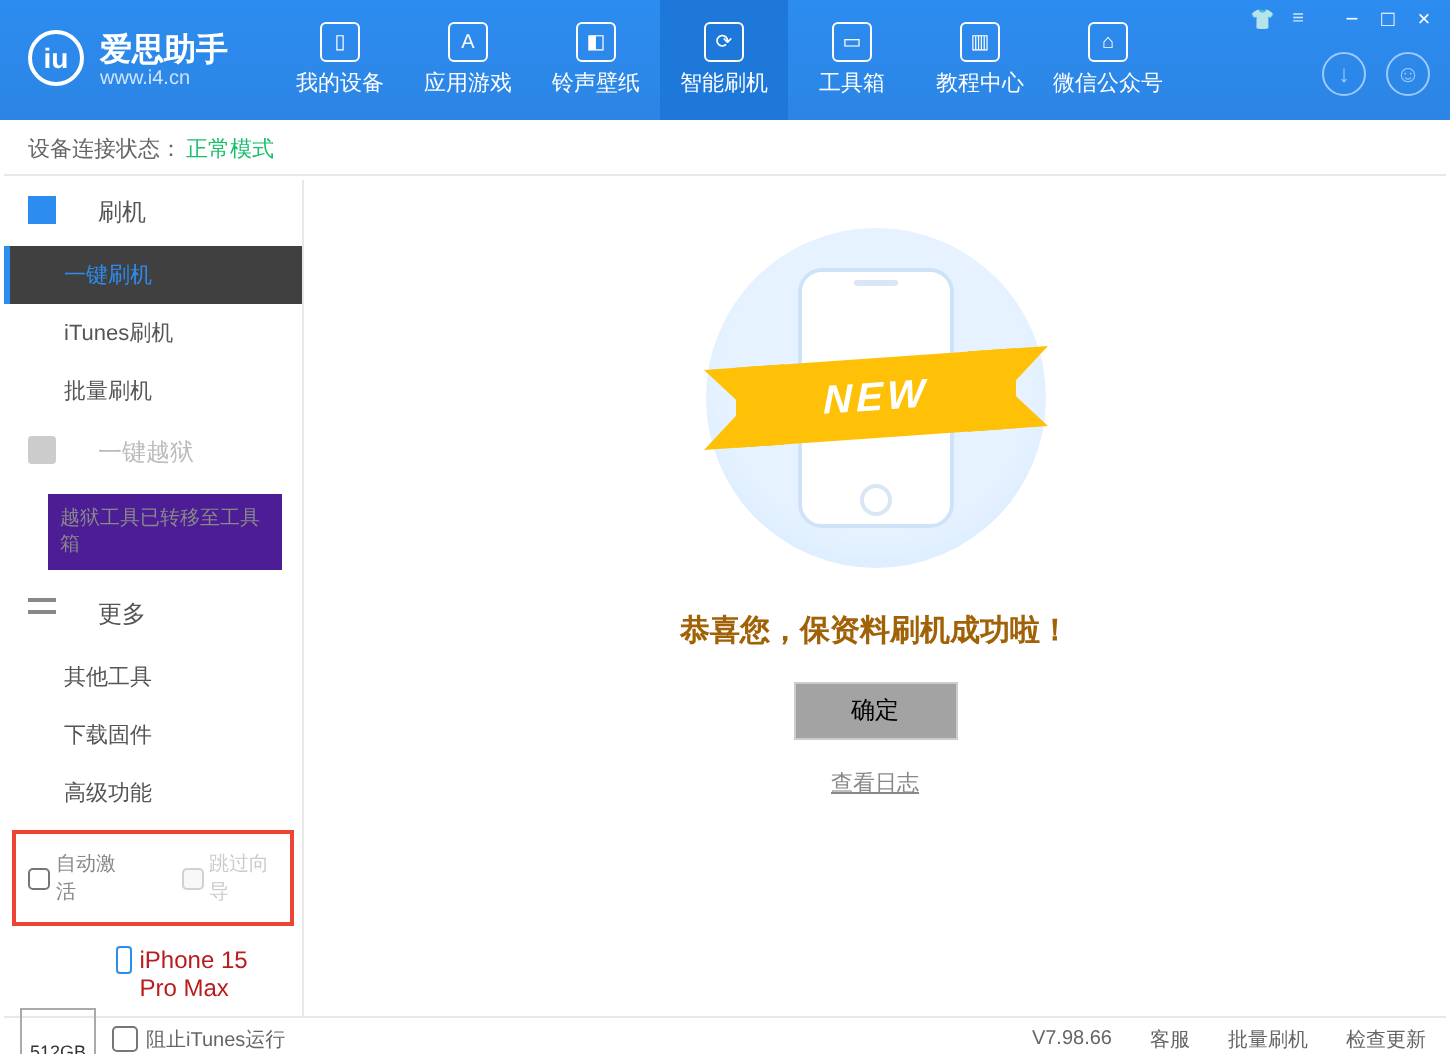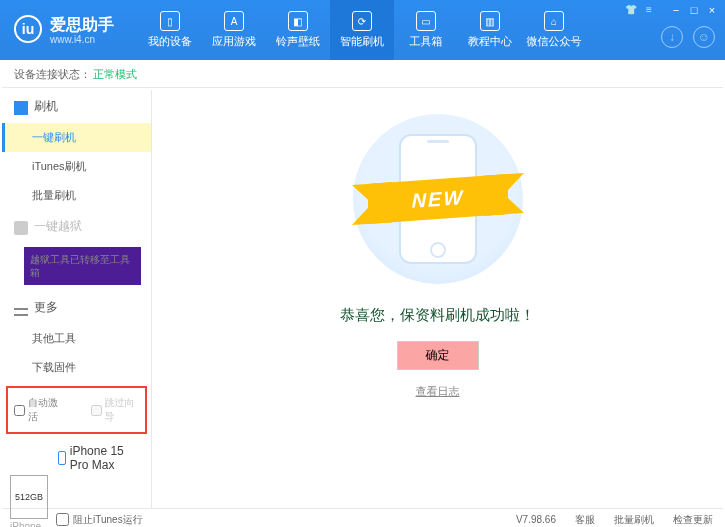--- a/index.html
+++ b/index.html
@@ -16,45 +16,45 @@
 .title-icons { position:absolute; right:70px; top:4px; display:flex; gap:6px; }
 .title-icons span { color:#cde4ff; font-size:10px; cursor:pointer; width:12px; text-align:center; }
 .win-controls { position:absolute; right:6px; top:4px; display:flex; gap:4px; }
 .win-controls span { color:#fff; cursor:pointer; width:14px; text-align:center; font-size:11px;}
 .user-icons { position:absolute; right:10px; top:26px; display:flex; gap:10px; }
 .user-icons div { width:22px; height:22px; border:1.5px solid #9ecbff; border-radius:50%; display:flex; align-items:center; justify-content:center; color:#9ecbff; cursor:pointer; }
 .status-bar { height:26px; border-bottom:1px solid #e8e8e8; display:flex; align-items:center; padding:0 12px; margin:2px; font-size:11px; color:#666; }
 .status-bar .mode { color:#19be6b; margin-left:2px; }
 .body { display:flex; height:418px; margin:0 2px; }
 .sidebar { width:150px; border-right:1px solid #e8e8e8; display:flex; flex-direction:column; }
-.side-group { padding:8px 12px; font-size:12px; color:#555; display:flex; align-items:flex-end; gap:6px; }
+.side-group { padding:8px 12px; font-size:12px; color:#555; display:flex; align-items:flex-start; gap:21px; }
 .side-group .g-icon { width:14px; height:14px; background:#2d8cf0; display:inline-block; }
 .side-group.locked .g-icon { background:#ccc; border-radius:2px; }
 .side-item { padding:7px 0 7px 30px; font-size:11px; color:#555; cursor:pointer; }
-.side-item.active { color:#2d8cf0; border-left:3px solid #2d8cf0; background:#fef9c3; padding-left:27px; }
+.side-item.active { color:#2d8cf0; border-left:3px solid #2d8cf0; background:#404040; padding-left:27px; }
 .side-note { margin:4px 10px 6px 22px; background:#4c1d95; color:#888; font-size:10px; padding:6px 6px; line-height:1.3; }
 .side-checks { border:2px solid #e43; margin:4px; padding:8px 6px; display:flex; gap:28px; }
 .side-checks label { font-size:10px; color:#888; display:flex; align-items:center; gap:3px; }
 .side-checks label.dis { color:#ccc; }
 .side-checks input { width:11px; height:11px; }
 .device { padding:6px 8px; }
-.device .dn { color:#404040; font-size:12px; display:flex; align-items:center; gap:4px;margin-left:48px; }
+.device .dn { color:#b91c1c; font-size:12px; display:flex; gap:4px;margin-left:48px; }
 .device .cap { display:inline-block; border:1px solid #aaa; font-size:9px; padding:16px 4px; margin-top:3px; }
 .device .dt { color:#aaa; font-size:10px; margin-top:2px; }
 .main { flex:1; display:flex; flex-direction:column; align-items:center; padding-top:24px; }
 .illus { width:170px; height:170px; border-radius:50%; background:radial-gradient(circle at 50% 45%, #e6f2ff 60%, #d0e7ff 100%); display:flex; align-items:center; justify-content:center; position:relative; }
 .phone { width:78px; height:130px; background:#fff; border:2px solid #cfe3f8; border-radius:12px; position:relative; }
 .phone::before { content:""; position:absolute; top:4px; left:50%; transform:translateX(-50%); width:22px; height:3px; background:#d8e6f5; border-radius:2px; }
 .phone::after { content:""; position:absolute; bottom:4px; left:50%; transform:translateX(-50%); width:12px; height:12px; border:2px solid #d8e6f5; border-radius:50%; }
 .ribbon { position:absolute; width:140px; height:40px; background:#ffc107; transform:skewY(-4deg); display:flex; align-items:center; justify-content:center; color:#fff; font-weight:bold; font-size:20px; letter-spacing:2px; font-style:italic; }
 .ribbon::before,.ribbon::after { content:""; position:absolute; top:0; width:0; height:0; border:20px solid #ffc107; }
 .ribbon::before { left:-16px; border-left-color:transparent; }
 .ribbon::after { right:-16px; border-right-color:transparent; }
-.msg { margin-top:22px; font-size:15px; color:#14532d; }
-.ok-btn { margin-top:16px; border:1px solid #ccc; background:#fca5a5; padding:5px 28px; font-size:12px; cursor:pointer; }
+.msg { margin-top:22px; font-size:15px; color:#a16207;font-weight:bold; }
+.ok-btn { margin-top:16px; border:1px solid #ccc; background:#a3a3a3; padding:5px 28px; font-size:12px; cursor:pointer; }
 .log-link { margin-top:14px; color:#888; font-size:11px; text-decoration:underline; cursor:pointer; }
 .footer { height:22px; border-top:1px solid #e8e8e8; display:flex; align-items:center; padding:0 10px; font-size:10px; color:#666; margin:0 2px; }
 .footer label { display:flex; align-items:center; gap:4px;padding-left:44px; }
 .footer .spacer { flex:1; }
 .footer .fitem { margin-left:19px; cursor:pointer;text-align:center; }
 .phone-ico { width:10px; height:14px; border:1.3px solid #2d8cf0; border-radius:2px; display:inline-block; }
 </style>
 </head>
 <body>
 
@@ -129,20 +129,21 @@
         <span class="g-icon"></span>
         <span style="color:#bbb;">一键越狱</span>
       </div>
     <div class="side-note">越狱工具已转移至工具箱</div>
     <div class="side-group">
         <span class="g-icon" style="background:none;border-top:2px solid #888;border-bottom:2px solid #888;height:8px;"></span>
         <span>更多</span>
       </div>
     <div class="side-item">其他工具</div>
     <div class="side-item">下载固件</div>
+    <div class="side-item">高级功能</div>
     <div style="flex:1"></div>
     <div class="side-checks">
       <label>
           <input type="checkbox" style="">
           <span>自动激活</span>
         </label>
       <label class="dis">
           <input type="checkbox" disabled="" style="">
           <span>跳过向导</span>
         </label>

